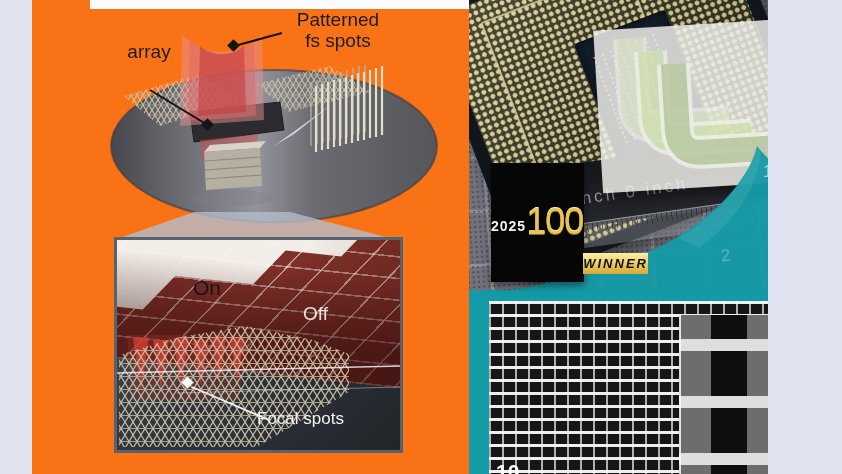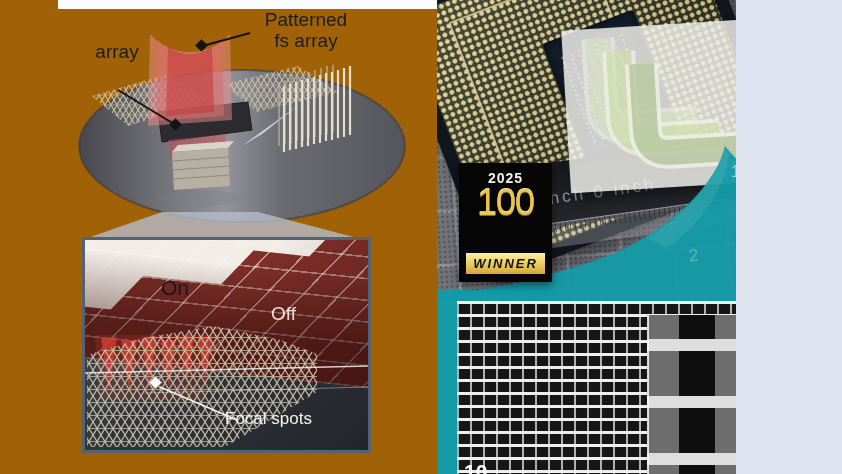--- a/index.html
+++ b/index.html
@@ -1,17 +1,17 @@
 <!DOCTYPE html>
 <html><head>
 <meta charset="utf-8">
 <style>
   html,body{margin:0;padding:0;}
   body{font-family:"Liberation Sans",sans-serif;background:#dfe3ef;}
-  #fig{position:relative;width:736px;height:474px;overflow:hidden;background:#a16207;}
+  #fig{position:relative;width:736px;height:474px;overflow:hidden;background:#f97316;margin-left:32px;}
   
   .top-strip{position:absolute;left:58px;top:0;width:380px;height:9px;background:#fbfcfe;}
   .lbl{position:absolute;color:#1d1d1f;font-size:19px;line-height:1.1;text-align:center;z-index:6;}
   .lbl-laser{left:242px;top:10px;width:128px;}
   .lbl-meta{left:54px;top:42px;width:126px;}
   .scene,.ptr{position:absolute;left:0;top:0;z-index:3;pointer-events:none;}
   .ptr{z-index:7;}
   
   .inset{position:absolute;left:82px;top:237px;width:283px;height:210px;border:3px solid #56626f;
          background:linear-gradient(135deg,#49525b 0%,#30353c 45%,#22262b 100%);overflow:hidden;z-index:5;}
@@ -68,21 +68,21 @@
   .num{position:absolute;font-size:17px;z-index:21;}
   .num-1{left:294px;top:162px;color:rgba(250,250,253,.6);}
   .num-2{left:252px;top:246px;color:rgba(255,255,255,.28);transform:rotate(-6deg);}
   .num-3{left:326px;top:236px;color:rgba(255,255,255,.32);}
   .num-4{left:386px;top:227px;color:rgba(225,228,233,.55);}
   .swoosh{position:absolute;left:0;top:0;z-index:20;pointer-events:none;}
   .sample{position:absolute;left:129px;top:25px;width:180px;height:163px;transform:rotate(-3.5deg);
      background:rgba(241,241,236,.84);box-shadow:4px 8px 14px rgba(0,0,0,.4);z-index:12;}
   
   .badge{position:absolute;left:22px;top:163px;width:93px;height:119px;background:#060606;z-index:30;
-     display:flex;flex-direction:column;align-items:center;box-shadow:0 3px 8px rgba(0,0,0,.5);}
+     display:flex;flex-direction:row;align-items:center;box-shadow:0 3px 8px rgba(0,0,0,.5);}
   .badge-year{margin-top:7px;font-size:14px;font-weight:bold;letter-spacing:1px;color:#f5f3ee;}
   .badge-rd{font-size:37px;font-weight:bold;line-height:.82;letter-spacing:-2px;color:#e9c44f;
      text-shadow:0 1px 0 #8a6a1a,0 -1px 0 #fdf2b0;}
   .badge-100{font-size:36px;font-weight:normal;line-height:.95;letter-spacing:-1px;color:#e9c44f;
      text-shadow:0 1px 0 #8a6a1a,0 -1px 0 #fdf2b0;}
   .badge-banner{margin-top:auto;margin-bottom:8px;width:79px;height:21px;
      background:linear-gradient(180deg,#fdf0a0,#d6a832);display:flex;align-items:center;justify-content:center;}
   .badge-winner{font-size:13px;font-weight:bold;font-style:italic;letter-spacing:2px;color:#141311;}
   
   .sem-frame{position:absolute;left:437px;top:290px;width:405px;height:184px;background:#159aa7;}
@@ -172,21 +172,21 @@
 
   <svg class="ptr" width="437" height="160" viewBox="0 0 437 160">
     <line x1="250" y1="33" x2="206" y2="45" stroke="#141414" stroke-width="2"></line>
     <rect x="197" y="41" width="9" height="9" transform="rotate(45 201.5 45.5)" fill="#141414"></rect>
     <line x1="118" y1="90" x2="174" y2="124" stroke="#141414" stroke-width="2"></line>
     <rect x="171" y="120" width="9" height="9" transform="rotate(45 175.5 124.5)" fill="#141414"></rect>
   </svg>
 
   <div class="lbl lbl-laser">
     <div>Patterned</div>
-    <div>fs array</div>
+    <div>fs spots</div>
   </div>
   <div class="lbl lbl-meta">
     <div>array</div>
   </div>
 
   <svg class="funnel" width="437" height="250" viewBox="0 0 437 250">
     <polygon points="162,212 258,212 365,240 82,240" fill="#b4bdca" opacity=".8"></polygon>
   </svg>
 
   <div class="inset">

